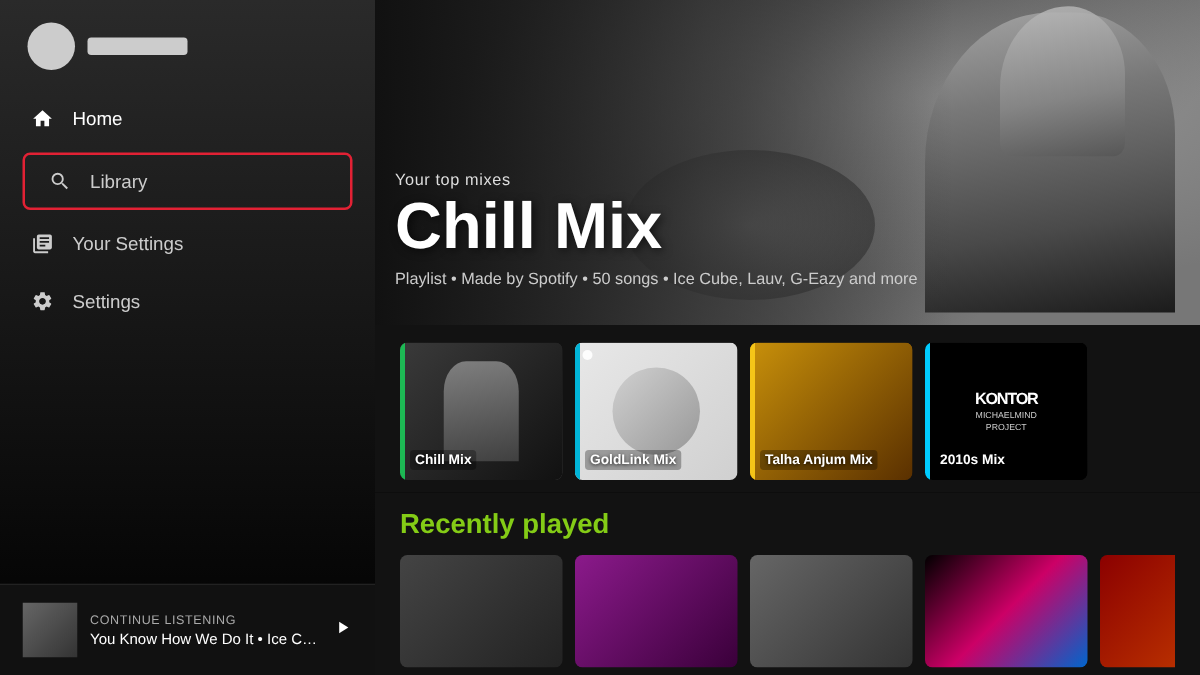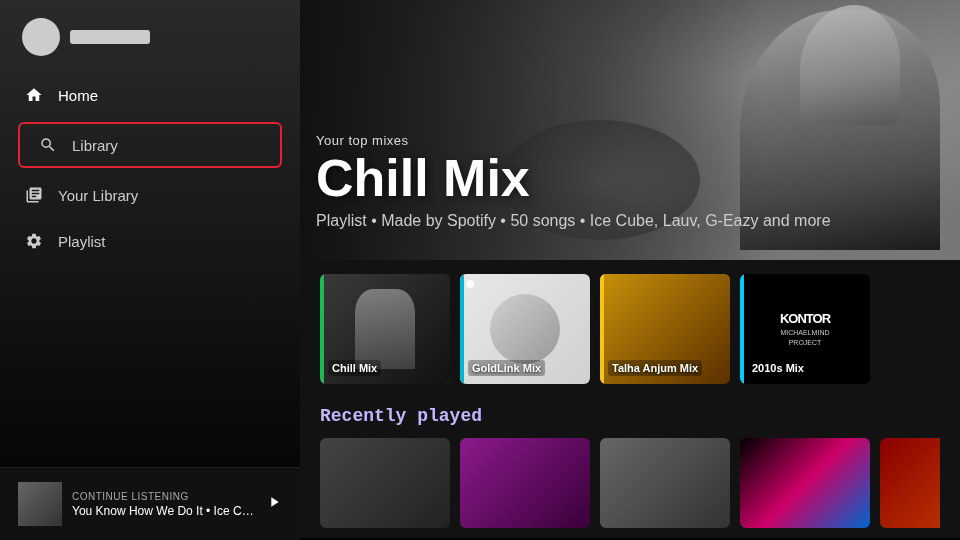--- a/index.html
+++ b/index.html
@@ -175,21 +175,21 @@
     .hero-title {
       font-size: 52px;
       font-weight: 900;
       color: #fff;
       line-height: 1;
       margin-bottom: 8px;
       text-shadow: 2px 2px 8px rgba(0,0,0,0.6);
     }
 
     .hero-meta {
-      font-size: 16px;
+      font-size: 13px;
       color: #ccc;
     }
 
     
     .mixes-section {
       padding: 14px 20px 10px;
       background: #121212;
     }
 
     .mixes-row {
@@ -260,25 +260,24 @@
     .mix-dot-white { background: #fff; }
     .mix-dot-yellow { background: #f5c518; }
 
     
     .recently-section {
       padding: 12px 20px 10px;
       background: #121212;
     }
 
     .section-title {
-      font-size: 18px;
+      font-size: 22px;
       font-weight: 700;
-      color: #c4b5fd;
+      color: #84cc16;
       margin-bottom: 12px;
-      font-family: Liberation Mono, monospace;
     }
 
     .recently-row {
       display: flex;
       gap: 10px;
       overflow: hidden;
     }
 
     .recent-card {
       width: 130px;
@@ -324,30 +323,30 @@
       </span>
       <span>Library</span>
     </div>
 
     <div class="nav-item">
       <span class="nav-icon">
         <svg width="18" height="18" viewBox="0 0 24 24" fill="currentColor">
           <path d="M4 6H2v14c0 1.1.9 2 2 2h14v-2H4V6zm16-4H8c-1.1 0-2 .9-2 2v12c0 1.1.9 2 2 2h12c1.1 0 2-.9 2-2V4c0-1.1-.9-2-2-2zm-1 9H9V9h10v2zm-4 4H9v-2h6v2zm4-8H9V5h10v2z"></path>
         </svg>
       </span>
-      <span>Your Library</span>
+      <span>Your Settings</span>
     </div>
 
     <div class="nav-item">
       <span class="nav-icon">
         <svg width="18" height="18" viewBox="0 0 24 24" fill="currentColor">
           <path d="M19.14 12.94c.04-.3.06-.61.06-.94 0-.32-.02-.64-.07-.94l2.03-1.58c.18-.14.23-.41.12-.61l-1.92-3.32c-.12-.22-.37-.29-.59-.22l-2.39.96c-.5-.38-1.03-.7-1.62-.94l-.36-2.54c-.04-.24-.24-.41-.48-.41h-3.84c-.24 0-.43.17-.47.41l-.36 2.54c-.59.24-1.13.57-1.62.94l-2.39-.96c-.22-.08-.47 0-.59.22L2.74 8.87c-.12.21-.08.47.12.61l2.03 1.58c-.05.3-.09.63-.09.94s.02.64.07.94l-2.03 1.58c-.18.14-.23.41-.12.61l1.92 3.32c.12.22.37.29.59.22l2.39-.96c.5.38 1.03.7 1.62.94l.36 2.54c.05.24.24.41.48.41h3.84c.24 0 .44-.17.47-.41l.36-2.54c.59-.24 1.13-.56 1.62-.94l2.39.96c.22.08.47 0 .59-.22l1.92-3.32c.12-.22.07-.47-.12-.61l-2.01-1.58zM12 15.6c-1.98 0-3.6-1.62-3.6-3.6s1.62-3.6 3.6-3.6 3.6 1.62 3.6 3.6-1.62 3.6-3.6 3.6z"></path>
         </svg>
       </span>
-      <span>Playlist</span>
+      <span>Settings</span>
     </div>
 
   </nav>
 
   <div class="sidebar-bottom">
     <div class="now-playing-thumb">
       <div class="now-playing-thumb-img"></div>
     </div>
     <div class="now-playing-info">
       <div class="now-playing-label">CONTINUE LISTENING</div>

